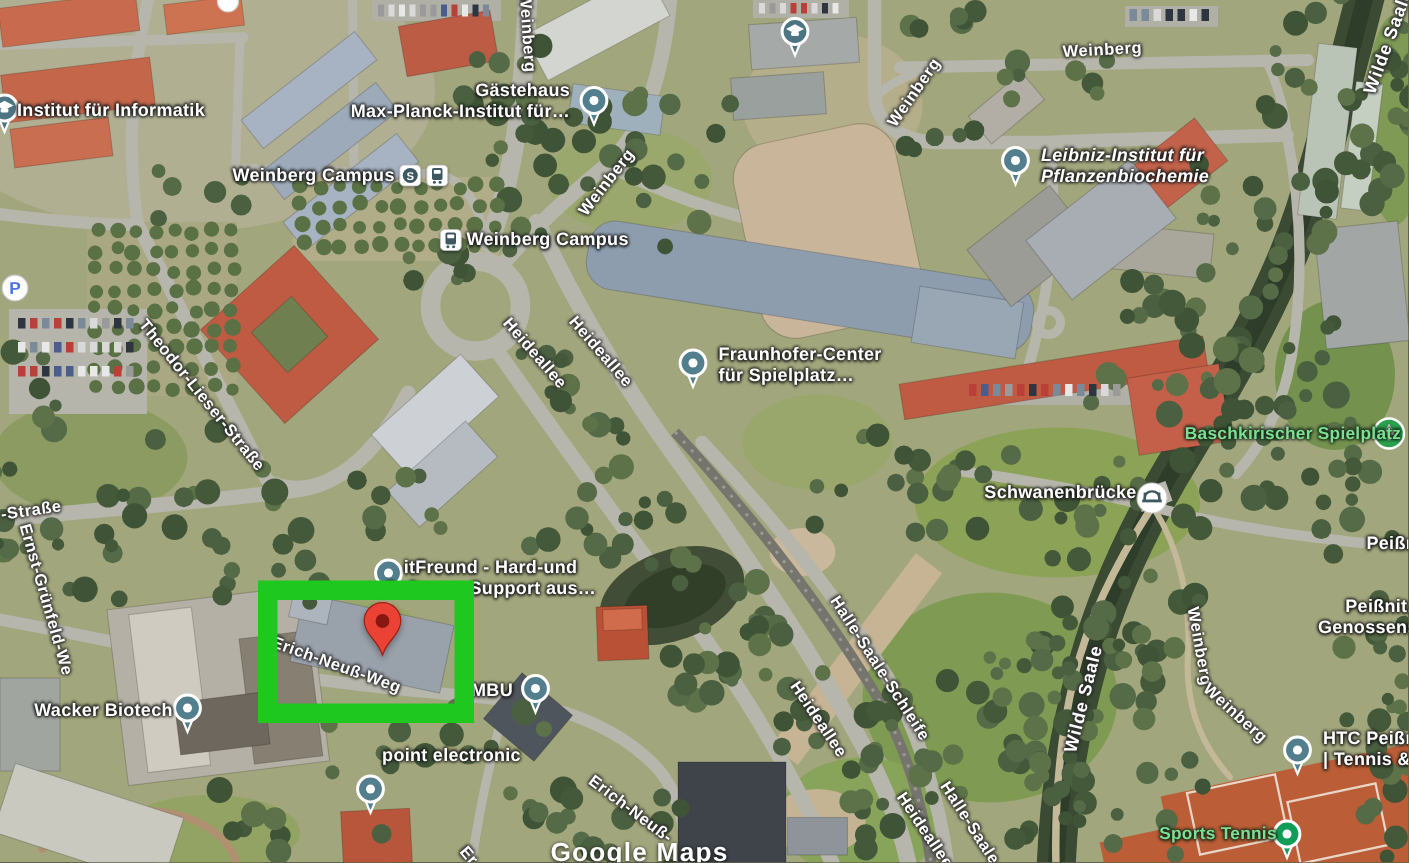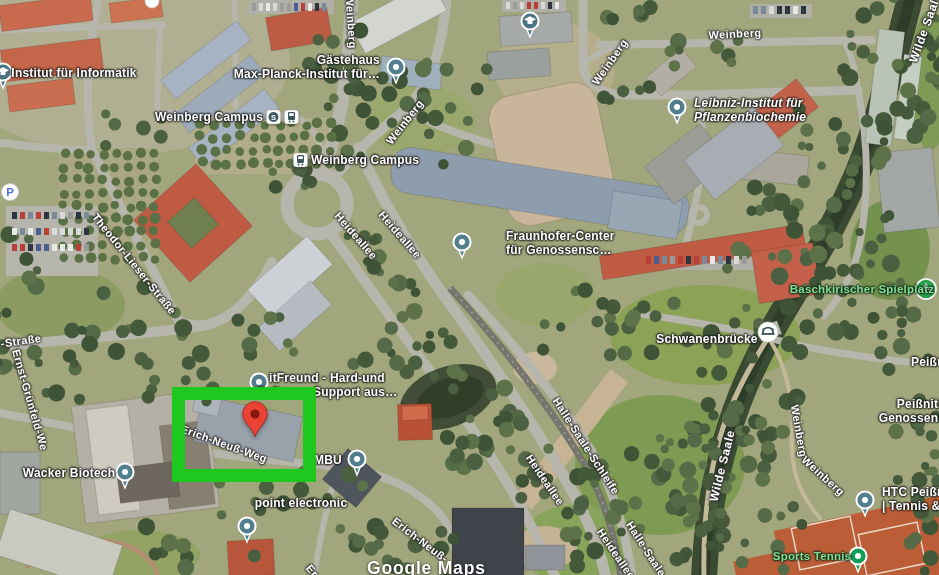--- a/index.html
+++ b/index.html
@@ -1076,24 +1076,24 @@
           <div>Gästehaus</div>
           <div>Max-Planck-Institut für…</div>
         </span>
       </div>
       <div class="lbl poi" style="left: 694px; top: 111px; transform: translate(0%, -50%) rotate(0deg); font-style: italic;">
         <span class="txt" style="text-align: left;">
           <div>Leibniz-Institut für</div>
           <div>Pflanzenbiochemie</div>
         </span>
       </div>
-      <div class="lbl poi" style="left: 506px; top: 244px; transform: translate(0%, -50%) rotate(0deg);">
+      <div class="lbl poi" style="left: 479px; top: 244px; transform: translate(0%, -50%) rotate(0deg);">
         <span class="txt" style="text-align: left;">
           <div>Fraunhofer-Center</div>
-          <div>für Genossensc…</div>
+          <div>für Spielplatz…</div>
         </span>
       </div>
       <div class="lbl poi" style="left: 327px; top: 386px; transform: translate(-50%, -50%) rotate(0deg);">
         <span class="txt" style="text-align: center;">
           <div>itFreund - Hard-und</div>
           <div>Software-Support aus…</div>
         </span>
       </div>
       <div class="lbl poi" style="left: 69px; top: 474px; transform: translate(-50%, -50%) rotate(0deg);">
         <span class="txt" style="text-align: left;">
@@ -1103,21 +1103,21 @@
       <div class="lbl poi" style="left: 328px; top: 461px; transform: translate(-50%, -50%) rotate(0deg);">
         <span class="txt" style="text-align: center;">
           <div>MBU</div>
         </span>
       </div>
       <div class="lbl poi" style="left: 301px; top: 504px; transform: translate(-50%, -50%) rotate(0deg);">
         <span class="txt" style="text-align: center;">
           <div>point electronic</div>
         </span>
       </div>
-      <div class="lbl poi" style="left: 707px; top: 340px; transform: translate(-50%, -50%) rotate(0deg); align-items: center;">
+      <div class="lbl poi" style="left: 707px; top: 329px; transform: translate(-50%, -50%) rotate(0deg); align-items: center;">
         <span class="txt" style="text-align: center;">
           <div>Schwanenbrücke</div>
         </span>
       </div>
       <div class="lbl poi" style="left: 882px; top: 500px; transform: translate(0%, -50%) rotate(0deg);">
         <span class="txt" style="text-align: left;">
           <div>HTC Peißnitz</div>
           <div>| Tennis &amp; P</div>
         </span>
       </div>

